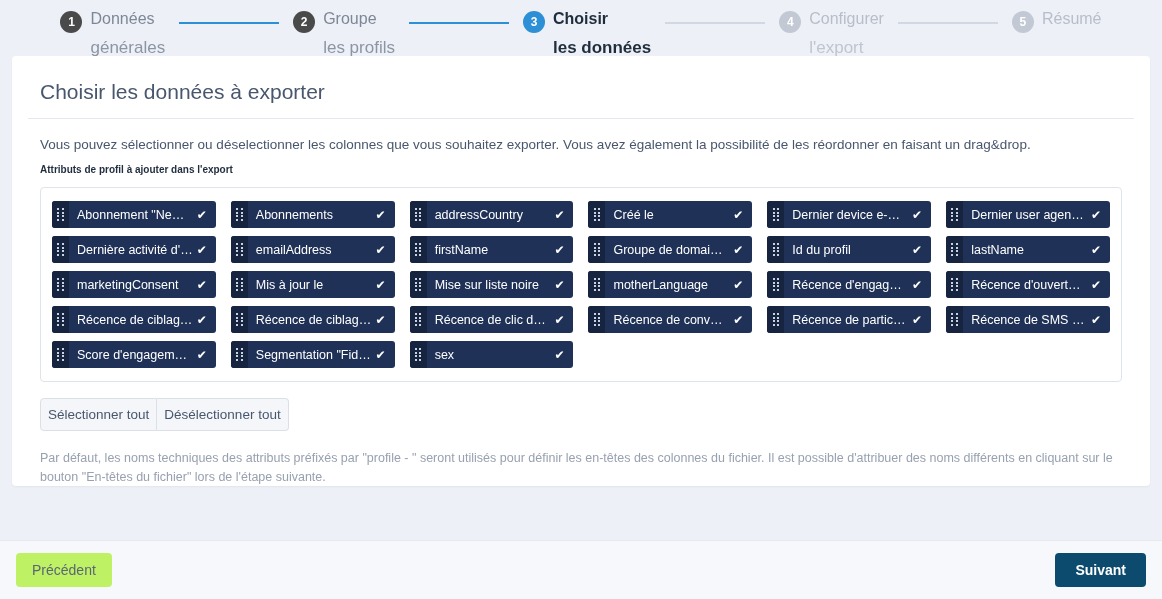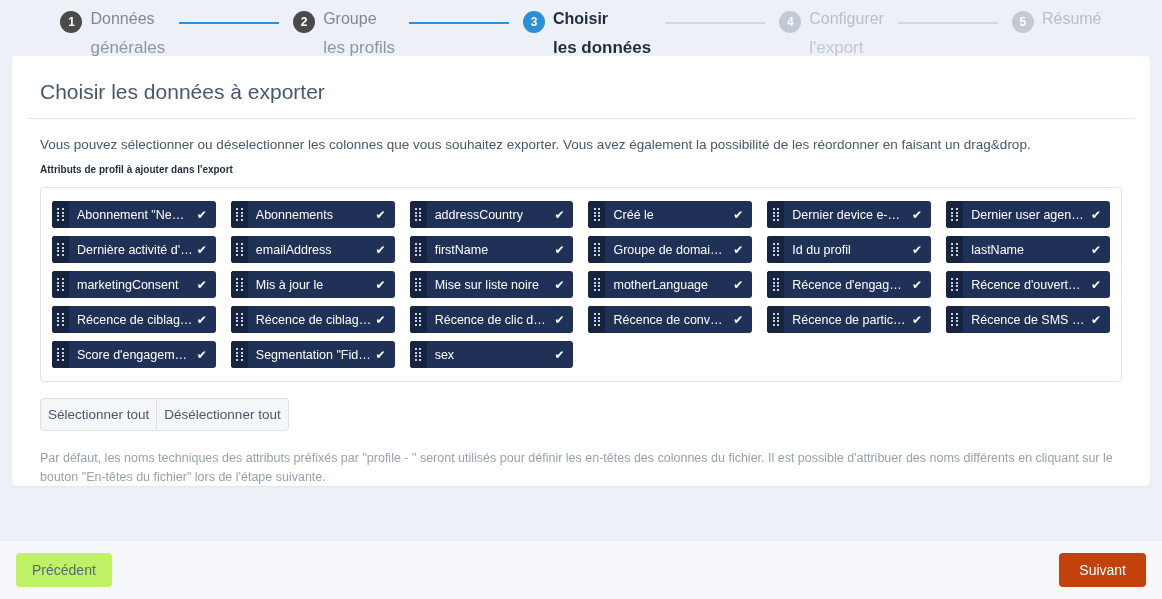--- a/index.html
+++ b/index.html
@@ -218,28 +218,29 @@
     border: none;
     border-radius: 4px;
     color: #5a6676;
     font-family: inherit;
     font-size: 14px;
     padding: 9px 16px;
     cursor: pointer;
   }
 
   #next-button {
-    background: #c2410c;
+    background: #0c4a6e;
     border: none;
     border-radius: 4px;
     color: #ffffff;
     font-family: inherit;
     font-size: 14px;
     padding: 9px 20px;
     cursor: pointer;
+    font-weight: bold;
   }
 </style>
 </head>
 <body>
 
 <div id="stepper">
     <div class="step done">
       <div class="step-bullet">1</div>
       <div class="step-text">
         <span class="step-title">Données</span>

